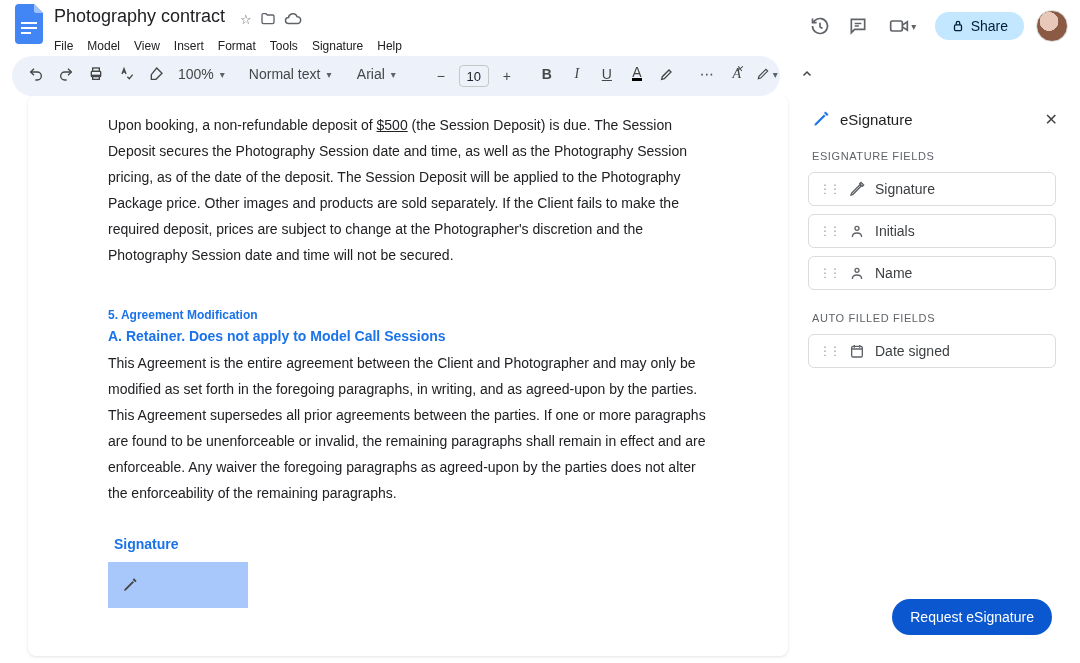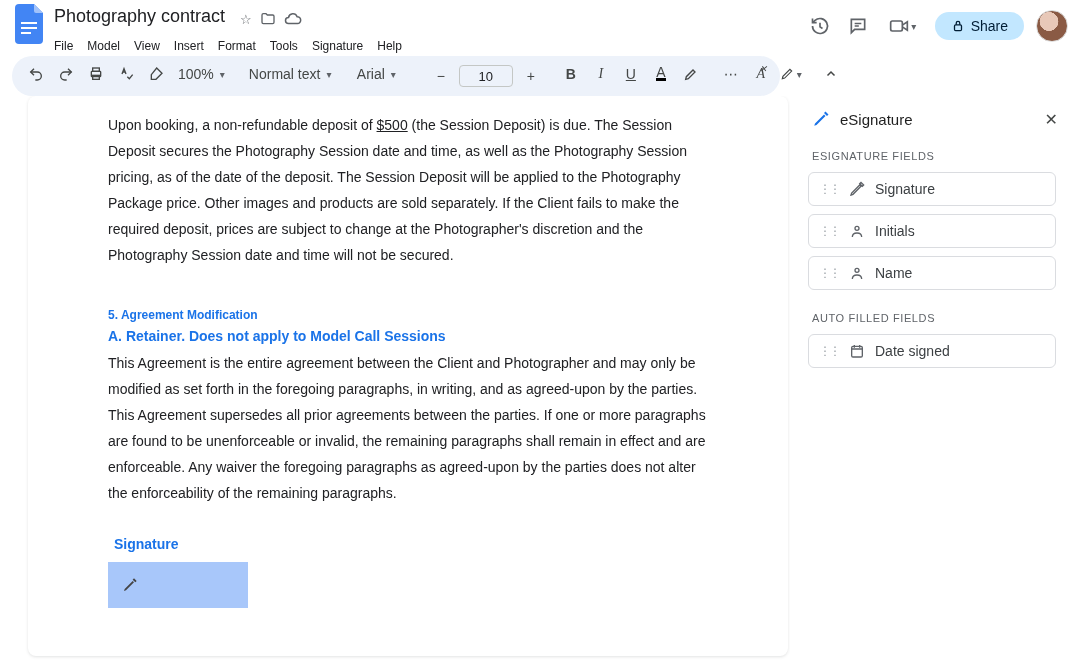--- a/index.html
+++ b/index.html
@@ -62,21 +62,21 @@
   .tb-select {
     display:flex; align-items:center; gap:6px;
     padding:0 6px; height:28px; cursor:pointer; color:#444746;
     font-size:14px;
   }
   .font-size-box {
     display:flex; align-items:center; gap:4px;
   }
   .font-size-box .num {
     border:1px solid #c4c7c5; border-radius:4px;
-    width:54px; height:22px; display:flex; align-items:center; justify-content:center;
+    width:30px; height:22px; display:flex; align-items:center; justify-content:center;
     font-size:13px;
   }
   .caret { font-size:10px; color:#5f6368; }
 
   .main-area {
     display:flex;
     position:absolute;
     top:96px; left:0; right:0; bottom:0;
   }
   .doc-canvas {
@@ -357,14 +357,15 @@
     <div class="field-row">
       <span class="drag-handle">⋮⋮</span>
       <svg width="16" height="16" viewBox="0 0 24 24" fill="none" stroke="#5f6368" stroke-width="2">
           <rect x="4" y="5" width="16" height="16" rx="2"></rect>
           <path d="M4 9h16M8 3v4M16 3v4"></path>
         </svg>
       <span>Date signed</span>
     </div>
 
     <div class="panel-spacer"></div>
+    <button class="req-btn">Request eSignature</button>
   </div>
 </div>
 
 </body></html>

